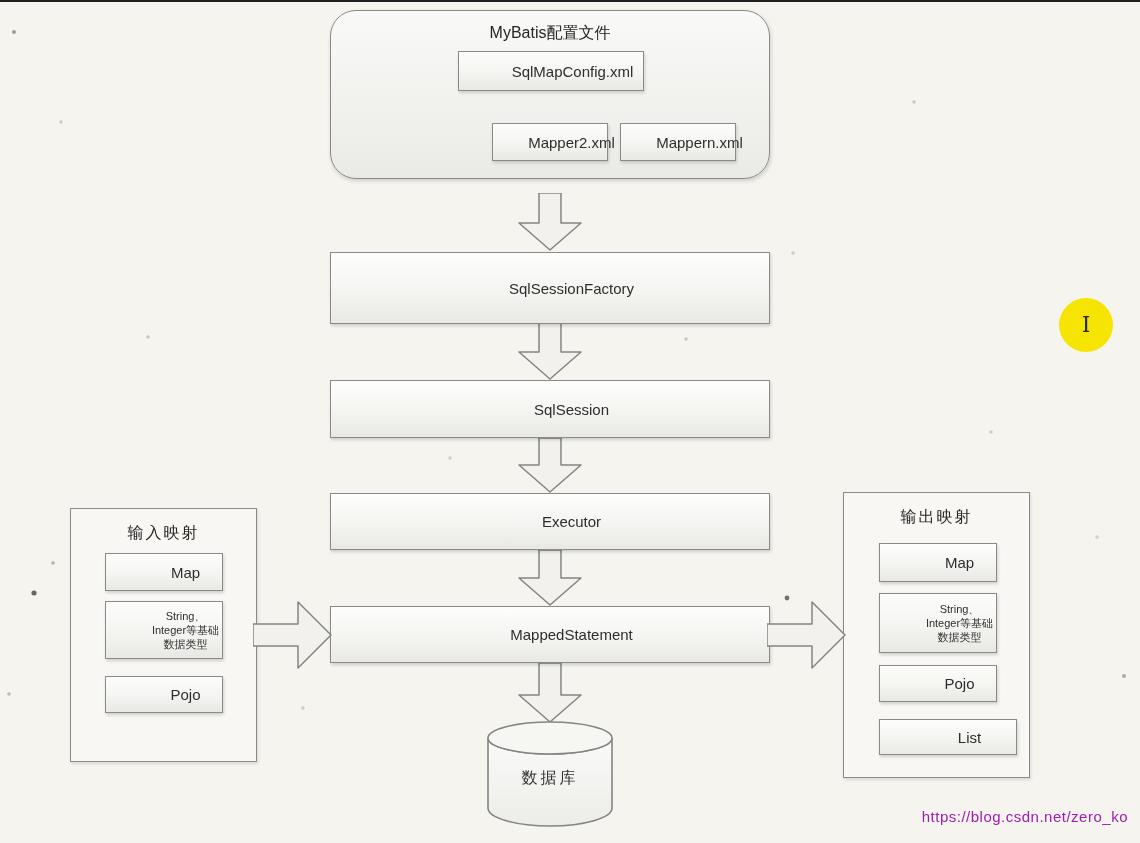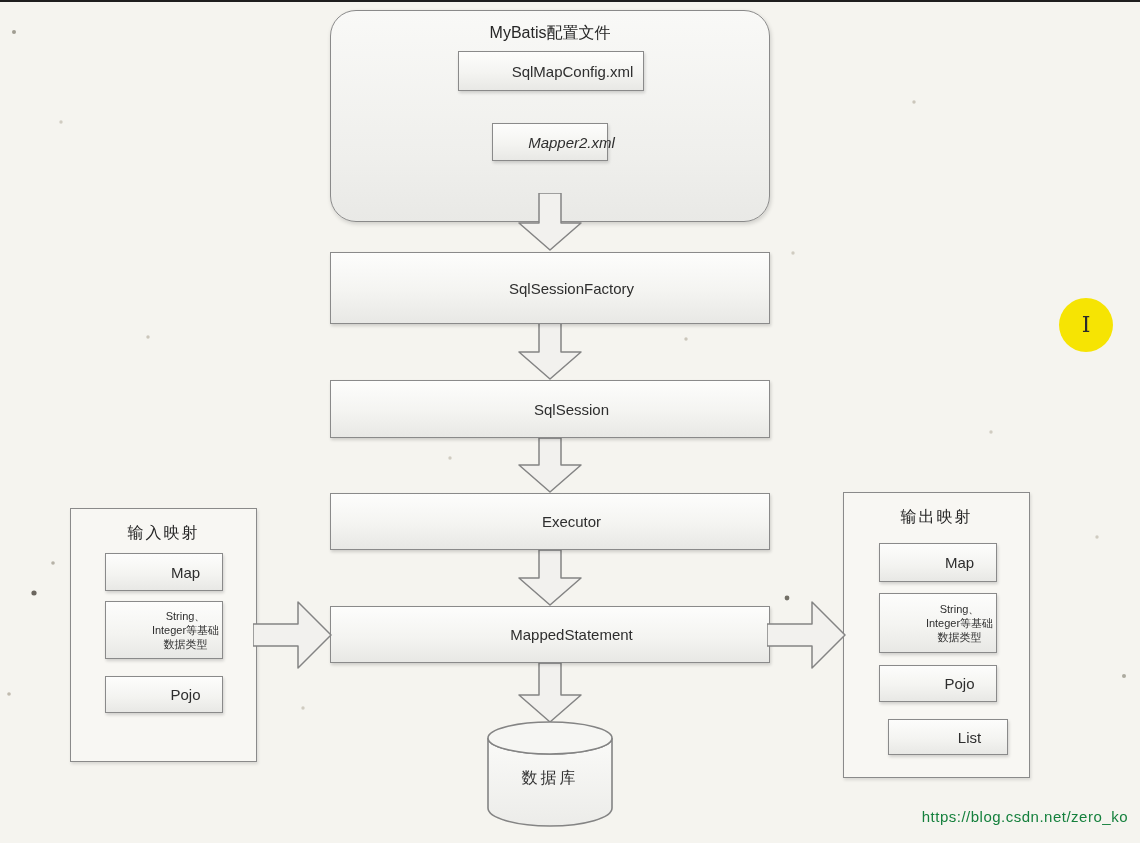--- a/index.html
+++ b/index.html
@@ -32,21 +32,21 @@
   }
   .box{
     position:absolute;
     border:1.5px solid #8a8a8a;
     background:linear-gradient(180deg,#fdfdfc 0%,#f4f4f1 55%,#e8e8e5 100%);
     box-shadow:1px 2px 3px rgba(0,0,0,.16);
     display:flex;align-items:center;justify-content:center;
     font-size:15px;box-sizing:border-box;text-align:center;padding-left:43px;
   }
   .container{
-    position:absolute;left:330px;top:10px;width:440px;height:212px;
+    position:absolute;left:330px;top:10px;width:440px;height:169px;
     border:1.5px solid #8a8a8a;border-radius:26px;
     background:linear-gradient(180deg,#f9f9f7 0%,#efefec 70%,#e9e9e6 100%);
     box-shadow:1px 2px 4px rgba(0,0,0,.16);box-sizing:border-box;
   }
   .container-title{
     position:absolute;left:0;top:12px;width:100%;text-align:center;
     font-size:16px;color:#262626;
   }
   .panel{
     position:absolute;
@@ -69,37 +69,40 @@
   .cursor-highlight{
     position:absolute;left:1059px;top:298px;width:54px;height:54px;border-radius:50%;
     display:flex;align-items:center;justify-content:center;
   }
   .ibeam{
     font-family:"DejaVu Serif","Liberation Serif",serif;
     font-size:22px;color:#2b2b2b;line-height:1;
   }
   .watermark{
     position:absolute;right:12px;top:808px;
-    font-size:15px;color:#15803d;letter-spacing:.5px;
+    font-size:15px;color:#a21caf;letter-spacing:.5px;
   }
 </style>
 </head>
 <body>
 
 <div class="canvas">
   <div class="topline"></div>
   <div class="speckles"></div>
 
   <div class="container">
     <div class="container-title">MyBatis配置文件</div>
     <div class="box" style="left:127px;top:40px;width:186px;height:40px;">
       <span>SqlMapConfig.xml</span>
     </div>
-    <div class="box" style="left:161px;top:112px;width:116px;height:38px;font-style:italic;">
+    <div class="box" style="left:161px;top:112px;width:116px;height:38px;">
       <span>Mapper2.xml</span>
+    </div>
+    <div class="box" style="left:289px;top:112px;width:116px;height:38px;">
+      <span>Mappern.xml</span>
     </div>
   </div>
 
   <svg class="arrow" style="left:518px;top:193px;" width="64" height="58" viewBox="0 0 64 58">
     <polygon points="21,0 43,0 43,30 63,30 32,57 1,30 21,30" fill="#f2f1ee" stroke="#848484" stroke-width="1.5" stroke-linejoin="round"></polygon>
   </svg>
   <svg class="arrow" style="left:518px;top:310px;" width="64" height="70" viewBox="0 0 64 70">
     <polygon points="21,0 43,0 43,42 63,42 32,69 1,42 21,42" fill="#f2f1ee" stroke="#848484" stroke-width="1.5" stroke-linejoin="round"></polygon>
   </svg>
   <svg class="arrow" style="left:518px;top:438px;" width="64" height="55" viewBox="0 0 64 55">
@@ -146,21 +149,21 @@
       <span>Map</span>
     </div>
     <div class="box" style="left:35px;top:100px;width:118px;height:60px;">
       <span class="multiline">String、
 Integer等基础
 数据类型</span>
     </div>
     <div class="box" style="left:35px;top:172px;width:118px;height:37px;">
       <span>Pojo</span>
     </div>
-    <div class="box" style="left:44px;top:226px;width:120px;height:36px;">
+    <div class="box" style="left:35px;top:226px;width:138px;height:36px;">
       <span>List</span>
     </div>
   </div>
 
   <svg class="arrow" style="left:253px;top:600px;" width="80" height="70" viewBox="0 0 80 70">
     <polygon points="0,24 45,24 45,2 78,35 45,68 45,46 0,46" fill="#f2f1ee" stroke="#848484" stroke-width="1.5" stroke-linejoin="round"></polygon>
   </svg>
   <svg class="arrow" style="left:767px;top:600px;" width="80" height="70" viewBox="0 0 80 70">
     <polygon points="0,24 45,24 45,2 78,35 45,68 45,46 0,46" fill="#f2f1ee" stroke="#848484" stroke-width="1.5" stroke-linejoin="round"></polygon>
   </svg>

